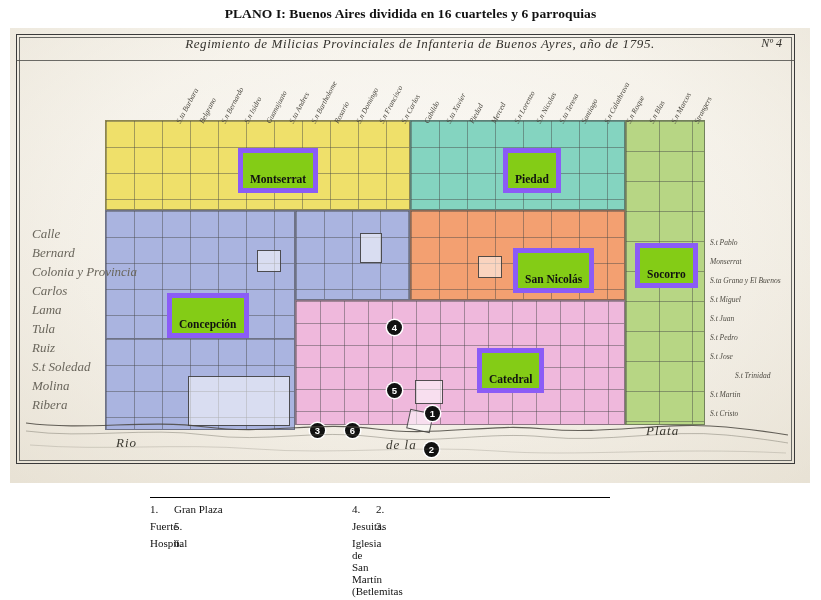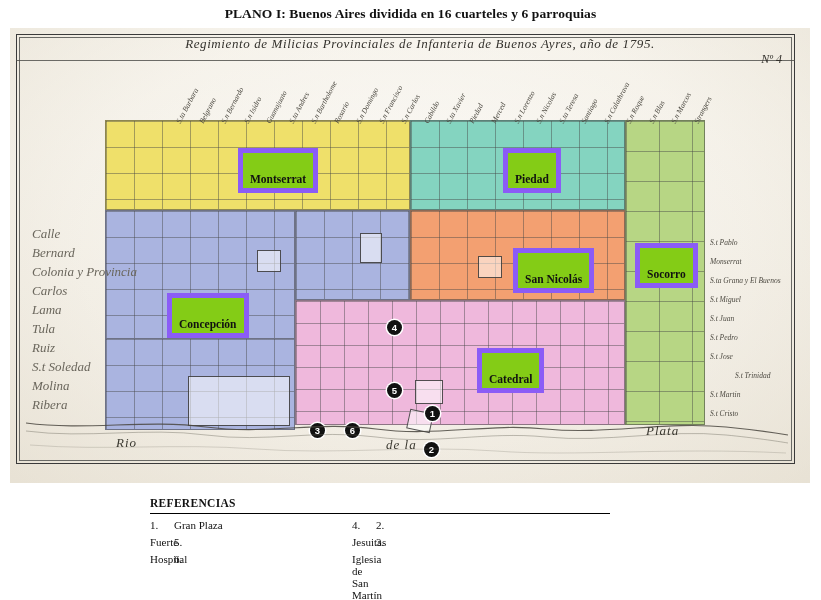--- a/index.html
+++ b/index.html
@@ -86,21 +86,20 @@
     letter-spacing: 0.6px;
   }
   #map-header-number {
     position: absolute;
     top: 8px;
     right: 28px;
     font-family: "Liberation Serif", serif;
     font-style: italic;
     font-size: 12px;
     color: #33312c;
-    margin-top: 16px;
   }
 
   
   .parish {
     position: absolute;
     box-sizing: border-box;
     border: 1px solid rgba(60,60,60,0.55);
   }
   .grid-overlay {
     position: absolute;
@@ -356,21 +355,20 @@
       <path d="M10,26 C70,34 130,22 190,30 C250,38 300,24 360,32 C420,40 470,26 530,32 C590,38 650,24 710,30 C740,33 760,36 772,38" fill="none" stroke="#6b675c" stroke-width="0.7" opacity="0.6"></path>
       <path d="M14,40 C90,46 160,38 240,44 C320,50 400,40 480,46 C560,52 650,42 770,48" fill="none" stroke="#7c786d" stroke-width="0.6" opacity="0.45"></path>
     </svg>
     <div class="river-text" style="left:100px; top:30px;">Rio</div>
     <div class="river-text" style="left:370px; top:32px;">de la</div>
     <div class="river-text" style="left:630px; top:18px;">Plata</div>
   </div>
 </div>
 
 <div id="references">
-  <div id="references-title">REFERENCIAS</div>
   <div id="references-rule"></div>
   <div id="ref-table">
     <div class="ref-num">1.</div>
     <div class="ref-label">Gran Plaza</div>
     <div class="ref-num">4.</div>
 
     <div class="ref-num">2.</div>
     <div class="ref-label">Fuerte</div>
     <div class="ref-num">5.</div>
     <div class="ref-label">Jesuitas</div>

